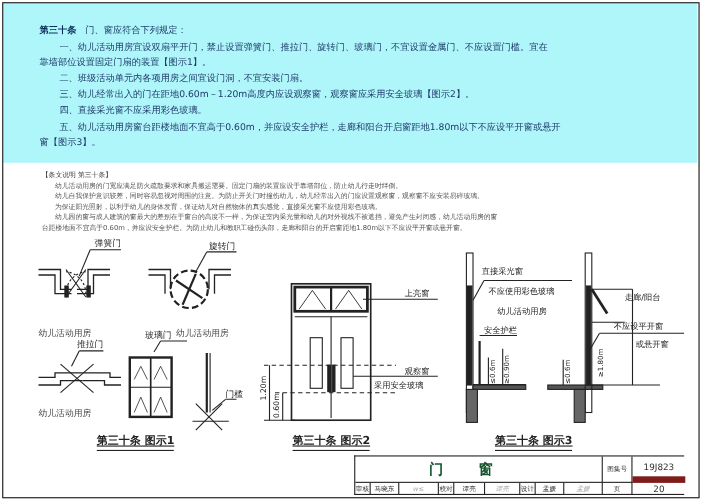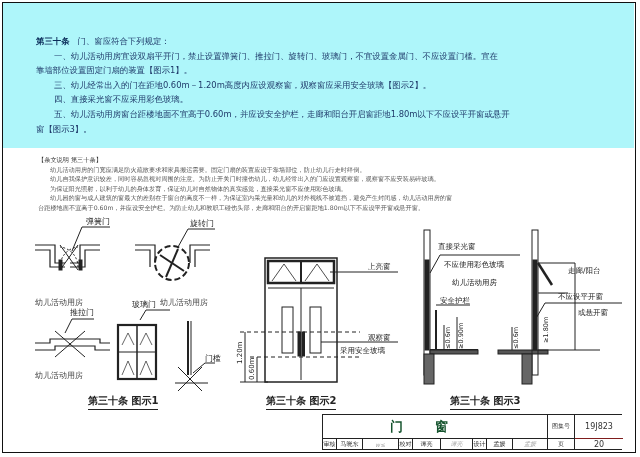--- a/index.html
+++ b/index.html
@@ -1,47 +1,48 @@
 <!DOCTYPE html>
 <html><head>
 <meta charset="utf-8">
 <style>
   html, body { margin:0; padding:0; }
   body { width:640px; height:457px; background:#ffffff; position:relative; overflow:hidden;
          font-family:"DejaVu Sans", sans-serif; color:#222; }
   .frame { position:absolute; left:2px; top:2px; width:634px; height:451px; border:1.5px solid #111; box-sizing:border-box; }
   .cyan { position:absolute; left:3px; top:3px; width:631px; height:145px; background:#aef6fa; }
-  .rule-text { position:absolute; left:36px; top:20px; width:580px; font-size:8.4px; line-height:14.6px; color:#1f3a6a;margin-top:14px; }
+  .rule-text { position:absolute; left:36px; top:20px; width:580px; font-size:8.4px; line-height:14.6px; color:#1f3a6a; }
   .rule-text p { margin:0; white-space:nowrap; }
   .rule-text .ind { text-indent:18px; }
   .rule-title { font-weight:bold; color:#0b2d5a; margin-right:8px; }
   .explain { position:absolute; left:38px; top:155px; width:570px; font-size:6.2px; line-height:9.6px; color:#555; }
   .explain p { margin:0; white-space:nowrap; }
   .explain .ind { text-indent:12px; }
   .explain .head { color:#333; }
   svg text { font-family:"DejaVu Sans", sans-serif; }
-  .caption { position:absolute; font-size:10px; font-weight:bold; color:#222; border-bottom:1.5px solid #222; padding-bottom:1px; white-space:nowrap; }
+  .caption { position:absolute; font-size:10px; font-weight:bold; color:#222; border-bottom:1.5px solid #222; padding-bottom:1px; white-space:nowrap;text-decoration:underline; }
   .tb { position:absolute; left:322px; top:414px; width:300px; height:36px; border:1px solid #222; border-right:none; box-sizing:border-box; font-size:6px; color:#333; }
   .tb-title { position:absolute; left:0; top:0; width:225px; height:24px; border-right:1px solid #222; border-bottom:1px solid #222; box-sizing:border-box; display:flex; align-items:center; justify-content:center; font-size:13px; letter-spacing:32px; font-weight:bold; color:#14532d; }
   .tb-code-label { position:absolute; left:225px; top:0; width:27px; height:24px; border-right:1px solid #222; border-bottom:1px solid #222; box-sizing:border-box; display:flex; align-items:center; justify-content:center; }
-  .tb-code { position:absolute; left:252px; top:0; width:48px; height:24px; border-bottom:1px solid #7f1d1d; box-sizing:border-box; display:flex; align-items:center; justify-content:center; font-size:8px; }
+  .tb-code { position:absolute; left:252px; top:0; width:48px; height:24px; border-bottom:6px solid #7f1d1d; box-sizing:border-box; display:flex; align-items:center; justify-content:center; font-size:8px; }
   .tb-row { position:absolute; left:0; top:24px; width:300px; height:12px; display:flex;text-align:right; }
   .tb-row span { display:flex; align-items:center; justify-content:center; border-right:1px solid #222; box-sizing:border-box; height:11px; white-space:nowrap; }
   .tb-row .sig { color:#aaa; font-style:italic; }
 </style>
 </head>
 <body>
 
 <div class="cyan"></div>
 <div class="frame"></div>
 
 <div class="rule-text">
   <p><span class="rule-title">第三十条</span><span>门、窗应符合下列规定：</span></p>
   <p class="ind">一、幼儿活动用房宜设双扇平开门，禁止设置弹簧门、推拉门、旋转门、玻璃门，不宜设置金属门、不应设置门槛。宜在</p>
   <p>靠墙部位设置固定门扇的装置【图示1】。</p>
+  <p class="ind">二、班级活动单元内各项用房之间宜设门洞，不宜安装门扇。</p>
   <p class="ind">三、幼儿经常出入的门在距地0.60m－1.20m高度内应设观察窗，观察窗应采用安全玻璃【图示2】。</p>
   <p class="ind">四、直接采光窗不应采用彩色玻璃。</p>
   <p class="ind">五、幼儿活动用房窗台距楼地面不宜高于0.60m，并应设安全护栏，走廊和阳台开启窗距地1.80m以下不应设平开窗或悬开</p>
   <p>窗【图示3】。</p>
 </div>
 
 <div class="explain">
   <p class="head">【条文说明 第三十条】</p>
   <p class="ind">幼儿活动用房的门宽应满足防火疏散要求和家具搬运需要。固定门扇的装置应设于靠墙部位，防止幼儿行走时绊倒。</p>
   <p class="ind">幼儿自我保护意识较差，同时容易忽视对周围的注意。为防止开关门时撞伤幼儿，幼儿经常出入的门应设置观察窗，观察窗不应安装易碎玻璃。</p>

